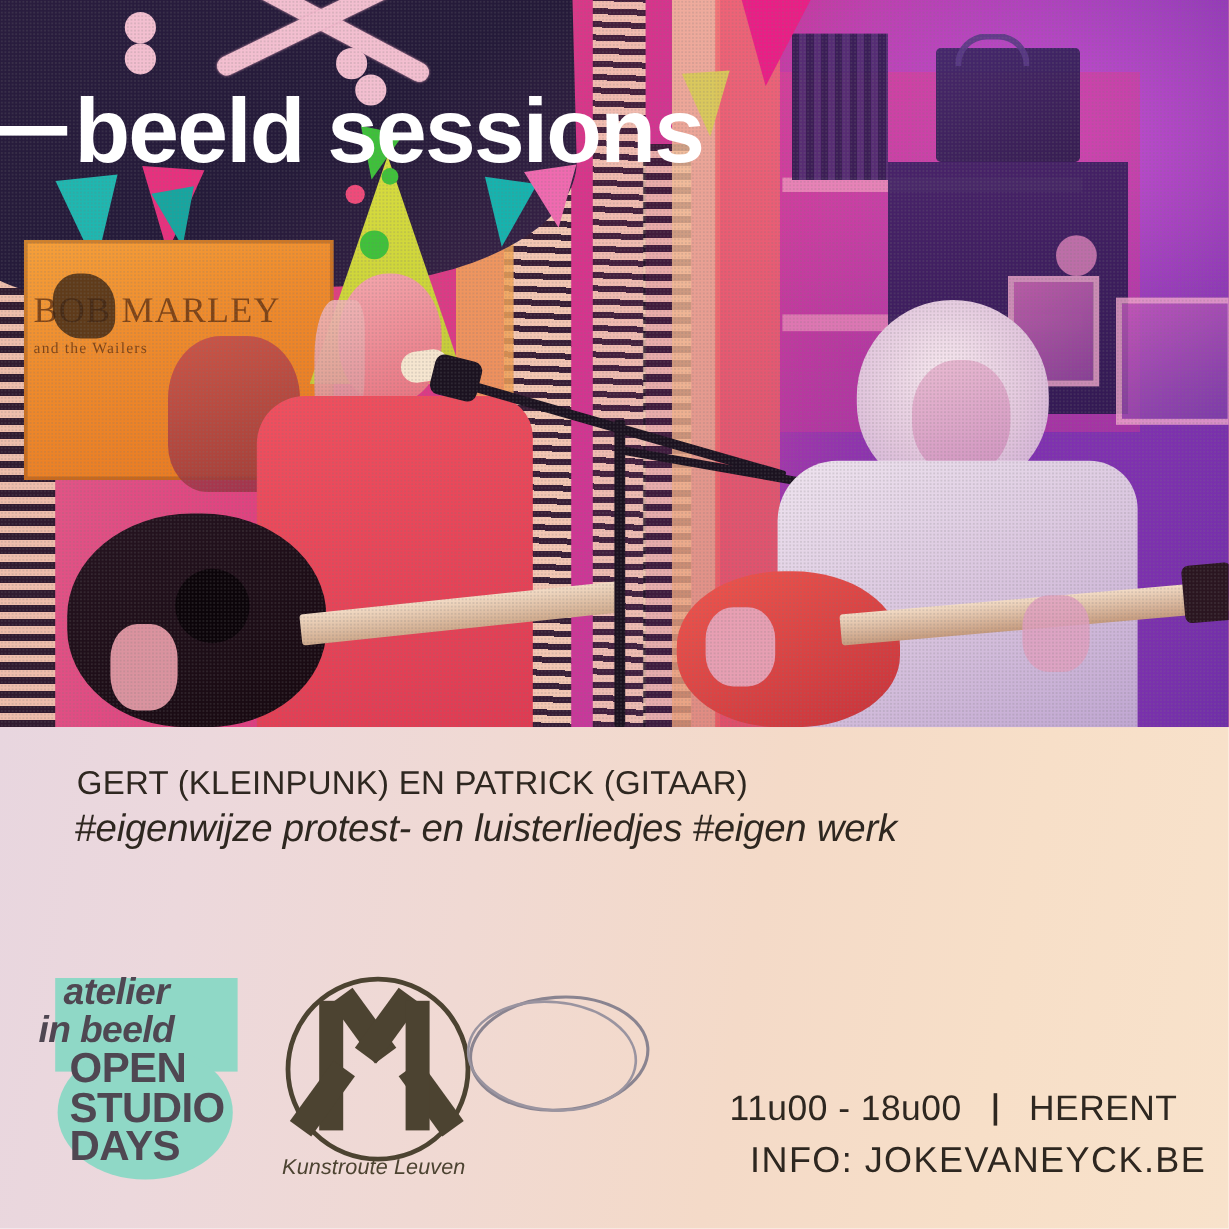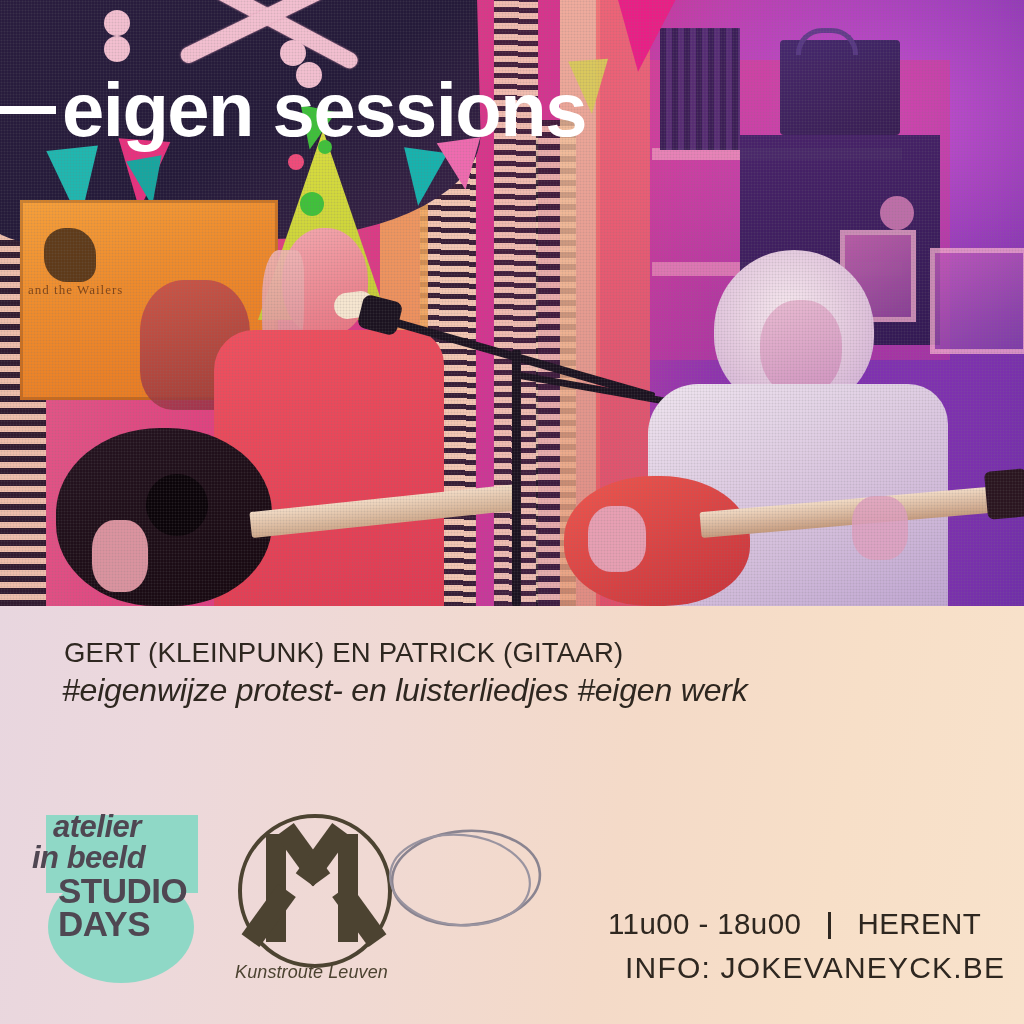--- a/index.html
+++ b/index.html
@@ -166,20 +166,21 @@
     <div class="ph tri" style="left:612px;top:-4px;border-left:30px solid transparent;border-right:30px solid transparent;
                 border-top:76px solid #ea1e86;transform:rotate(6deg);"></div>
     <div class="ph tri" style="left:570px;top:60px;border-left:20px solid transparent;border-right:20px solid transparent;
                 border-top:54px solid #d9c95a;transform:rotate(-4deg);opacity:.95;"></div>
     <div class="ph tri" style="left:400px;top:150px;border-left:22px solid transparent;border-right:22px solid transparent;
                 border-top:56px solid #16b3ae;transform:rotate(8deg);"></div>
     <div class="ph tri" style="left:440px;top:140px;border-left:22px solid transparent;border-right:22px solid transparent;
                 border-top:50px solid #f06ab0;transform:rotate(-8deg);"></div>
 
     <div class="ph poster-bm" style="left:20px;top:200px;width:258px;height:200px;">
+      <div class="bmtext">BOB MARLEY</div>
       <div class="bmtext" style="top:82px;font-size:13px;">and the Wailers</div>
     </div>
     <div class="ph" style="left:44px;top:228px;width:52px;height:54px;border-radius:40% 50% 30% 45%;
                 background:#3a2414;opacity:.8;"></div>
     <div class="ph" style="left:140px;top:280px;width:110px;height:130px;border-radius:40% 40% 30% 30%;
                 background:linear-gradient(160deg,#c4484e,#8e2f3e);opacity:.8;"></div>
 
     <div class="ph hat"></div>
     <div class="ph flower" style="left:300px;top:192px;width:24px;height:24px;background:#3fc23a;"></div>
     <div class="ph flower" style="left:288px;top:154px;width:16px;height:16px;background:#f04a7a;"></div>
@@ -223,35 +224,36 @@
                 background:#2a1520;transform:rotate(-5deg);"></div>
     <div class="ph" style="left:588px;top:506px;width:58px;height:66px;border-radius:40%;
                 background:#e8a8bf;opacity:.9;"></div>
     <div class="ph" style="left:852px;top:496px;width:56px;height:64px;border-radius:40%;
                 background:#dfa0c0;opacity:.85;"></div>
 
     <div class="grain"></div>
     <div class="grain2"></div>
 
     <div class="title">
-      <span class="dash"></span><span>eigen sessions</span>
+      <span class="dash"></span><span>beeld sessions</span>
     </div>
   </div>
 
   <div class="panel">
 
     <div class="line1">GERT (KLEINPUNK) EN PATRICK (GITAAR)</div>
     <div class="line2">#eigenwijze protest- en luisterliedjes  #eigen werk</div>
 
     <div class="aib">
       <div class="aib-rect"></div>
       <div class="aib-circ"></div>
       <div class="aib-t1">atelier</div>
       <div class="aib-t2">in beeld</div>
       <div class="aib-t3">
+        <div>OPEN</div>
         <div>STUDIO</div>
         <div>DAYS</div>
       </div>
     </div>
 
     <div class="krl">
       <div class="krl-circle"></div>
       <div class="krl-bar" style="left:34px;top:20px;width:20px;height:108px;"></div>
       <div class="krl-bar" style="left:44px;top:22px;width:22px;height:62px;transform:rotate(-36deg);transform-origin:top left;"></div>
       <div class="krl-bar" style="left:46px;top:70px;width:22px;height:62px;transform:rotate(36deg);transform-origin:top left;"></div>

